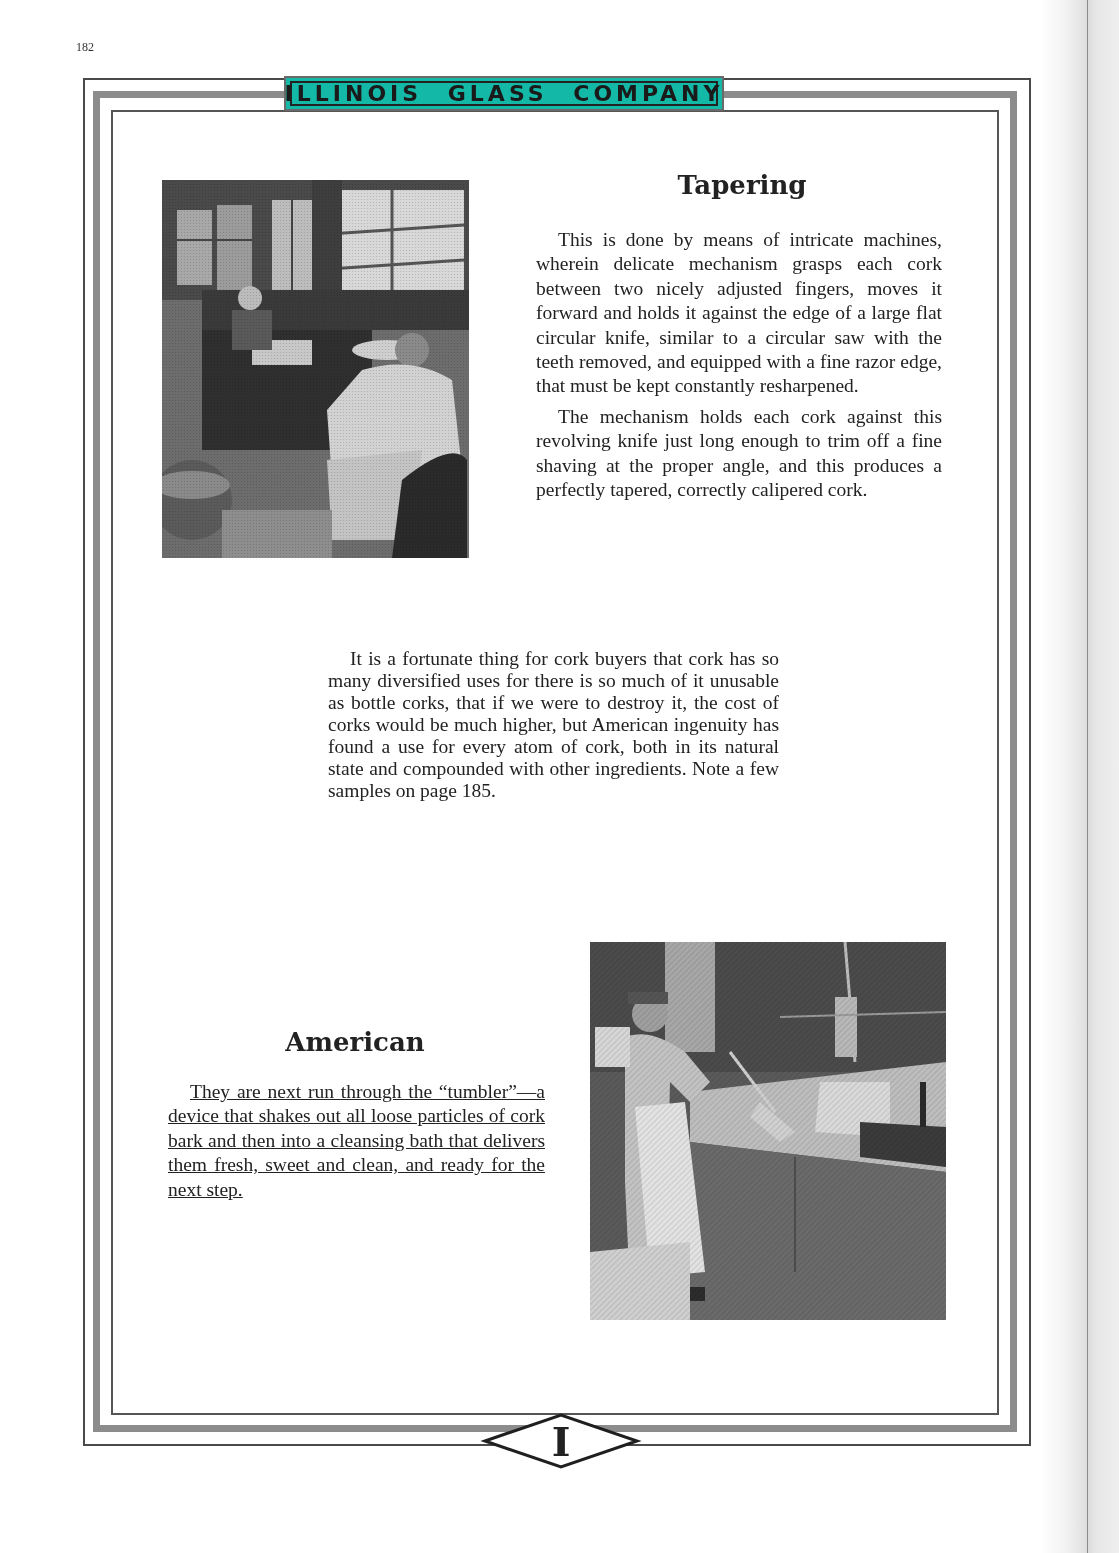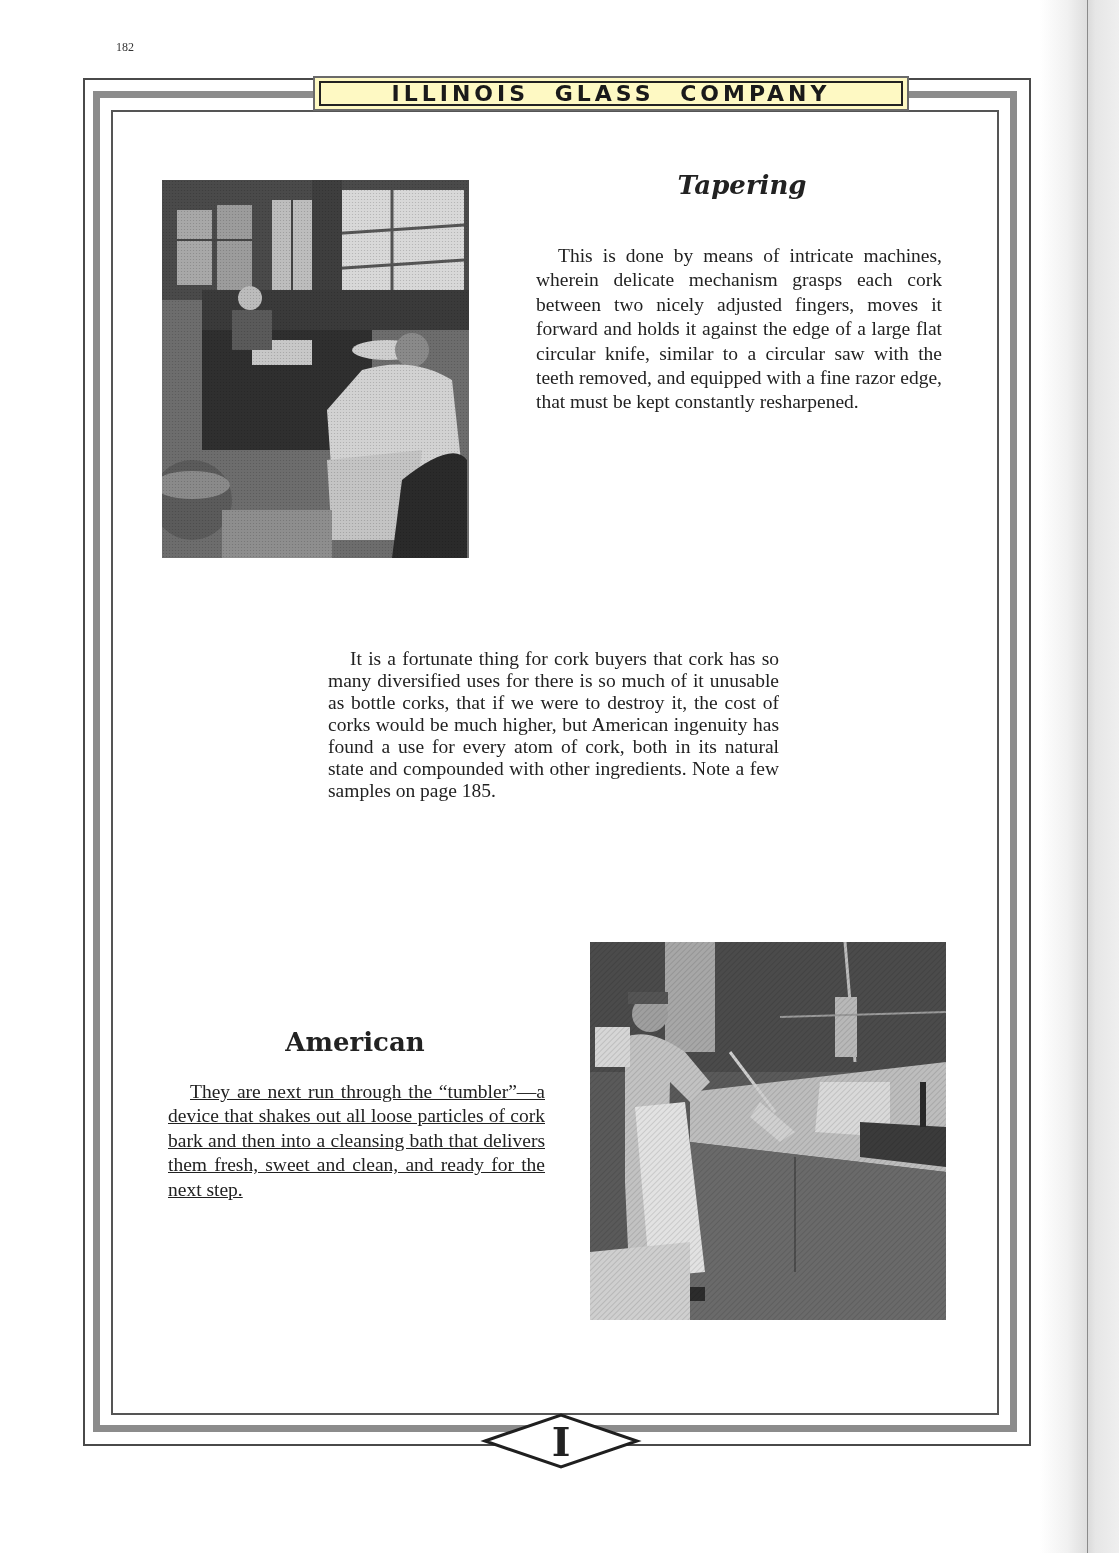--- a/index.html
+++ b/index.html
@@ -32,21 +32,20 @@
       height: 1553px;
       background: #8a8a8a;
     }
     .page-number {
       position: absolute;
       left: 76px;
       top: 40px;
       font-family: "Liberation Serif", serif;
       font-size: 12px;
       color: #333;
-      margin-left: 40px;
     }
     
     .frame {
       position: absolute;
       box-sizing: border-box;
     }
     .frame-outer {
       left: 83px;
       top: 78px;
       width: 948px;
@@ -65,26 +64,25 @@
       top: 110px;
       width: 888px;
       height: 1305px;
       border: 2px solid #555555;
     }
     
     .header-box-outer {
       position: absolute;
       left: 284px;
       top: 76px;
-      width: 596px;
+      width: 440px;
       height: 35px;
-      background: #fef9c3;
+      background: #14b8a6;
       border: 2px solid #6a6a6a;
       box-sizing: border-box;
-      margin-left: 29px;
     }
     .header-box-inner {
       position: absolute;
       left: 4px;
       top: 3px;
       right: 4px;
       bottom: 3px;
       border: 2px solid #222222;
       display: flex;
       align-items: center;
@@ -124,21 +122,20 @@
       font-weight: bold;
       font-size: 26px;
       color: #222;
       text-align: center;
       margin: 0;
     }
     .heading-tapering {
       left: 600px;
       width: 284px;
       top: 170px;
-      font-style: italic;
     }
     .heading-washing {
       left: 210px;
       width: 290px;
       top: 1027px;
     }
     .body-text {
       position: absolute;
       font-family: "Liberation Serif", serif;
       font-size: 19.5px;
@@ -147,21 +144,21 @@
       color: #222;
       margin: 0;
       hyphens: manual;
     }
     .body-text p {
       margin: 0;
       text-indent: 22px;
     }
     .tapering-text {
       left: 536px;
-      top: 244px;
+      top: 228px;
       width: 406px;
     }
     .tapering-text p + p {
       margin-top: 6px;
     }
     .quote-text {
       left: 328px;
       top: 648px;
       width: 451px;
       line-height: 22px;
@@ -255,20 +252,21 @@
 
     <rect x="60" y="330" width="110" height="48" fill="#8e8e8e"></rect>
     <rect width="307" height="378" fill="url(#halftone1)"></rect>
   </svg>
 </div>
 
 <h2 class="heading heading-tapering">Tapering</h2>
 
 <div class="body-text tapering-text">
   <p>This is done by means of intricate ma­chines, wherein delicate mechanism grasps each cork between two nicely adjusted fingers, moves it forward and holds it against the edge of a large flat circular knife, similar to a circular saw with the teeth removed, and equipped with a fine razor edge, that must be kept constantly resharpened.</p>
+  <p>The mechanism holds each cork against this revolving knife just long enough to trim off a fine shaving at the proper angle, and this produces a perfectly tapered, correctly calipered cork.</p>
 </div>
 
 <div class="body-text quote-text">
   <p>It is a fortunate thing for cork buyers that cork has so many diversified uses for there is so much of it unusable as bottle corks, that if we were to destroy it, the cost of corks would be much higher, but American ingenuity has found a use for every atom of cork, both in its natural state and com­pounded with other ingredients. Note a few samples on page 185.</p>
 </div>
 
 <h2 class="heading heading-washing">American</h2>
 
 <div class="body-text washing-text">
   <p>They are next run through the “tumb­ler”—a device that shakes out all loose particles of cork bark and then into a cleansing bath that delivers them fresh, sweet and clean, and ready for the next step.</p>

